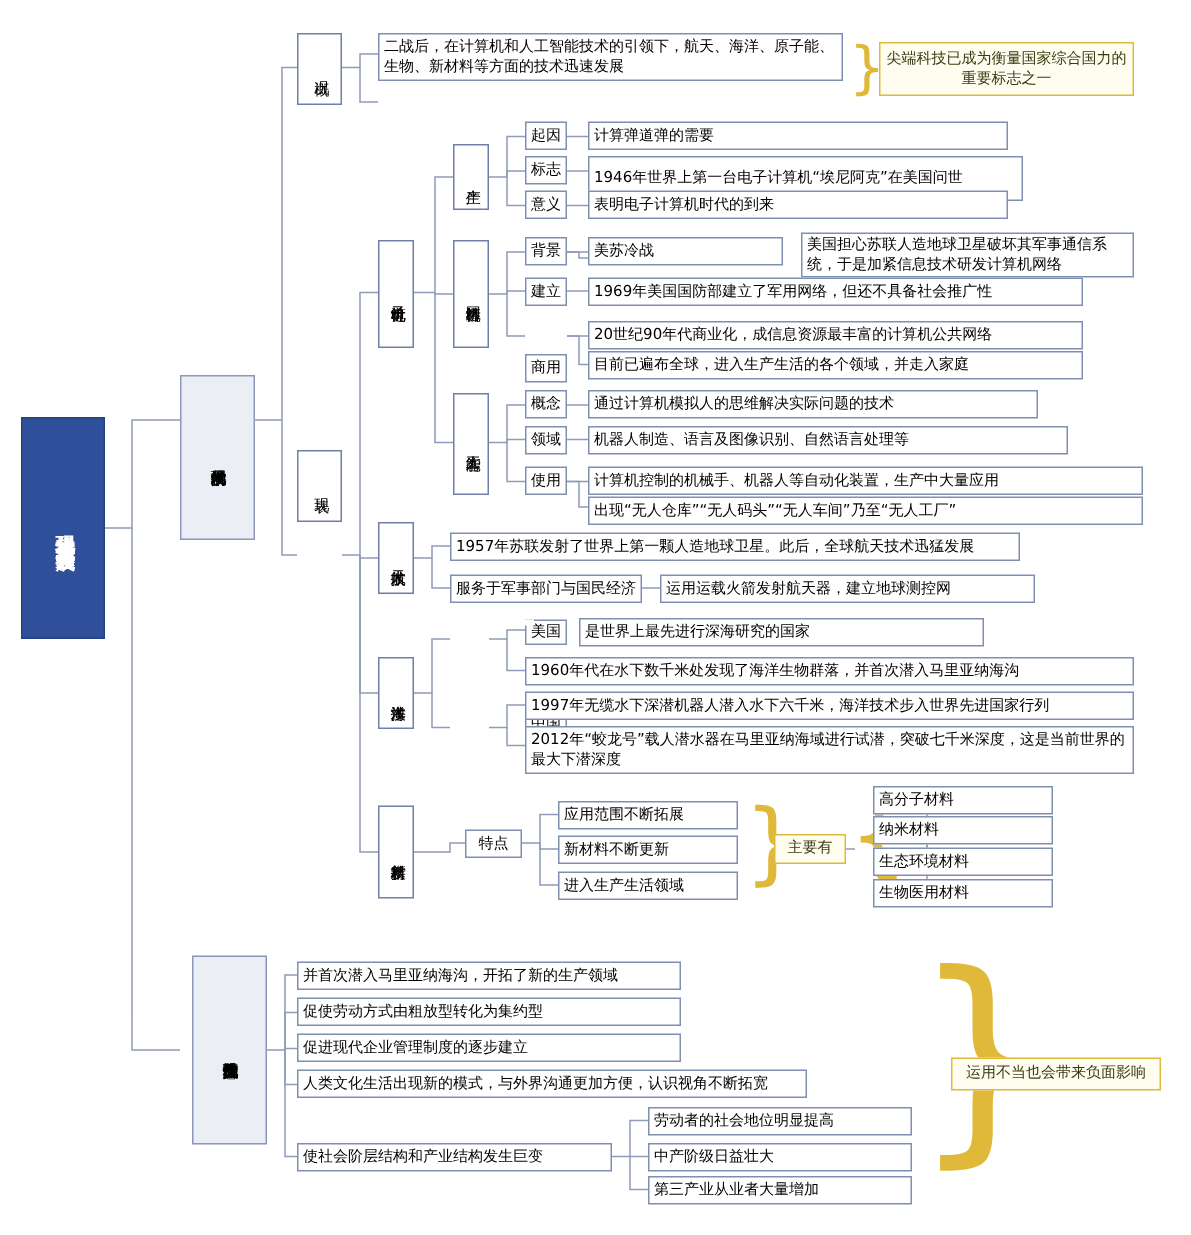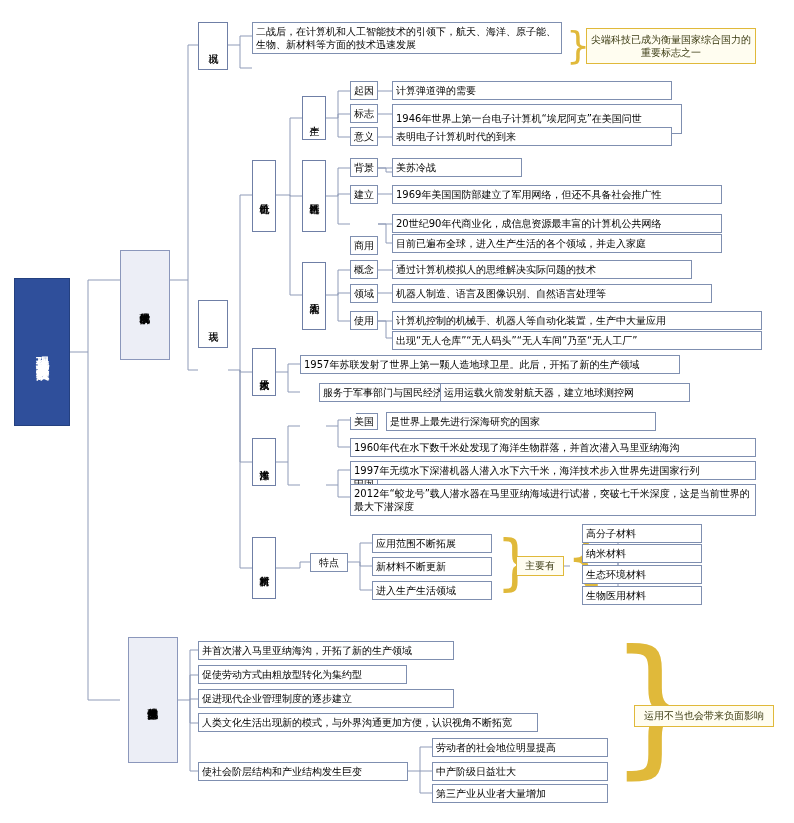--- a/index.html
+++ b/index.html
@@ -181,34 +181,35 @@
   <div class="node" style="left:350px;top:127px;width:28px;height:19px;">意义</div>
   <div class="node left" style="left:392px;top:81px;width:280px;height:19px;">计算弹道弹的需要</div>
   <div class="node left" style="left:392px;top:104px;width:290px;height:30px;">1946年世界上第一台电子计算机“埃尼阿克”在美国问世</div>
   <div class="node left" style="left:392px;top:127px;width:280px;height:19px;">表明电子计算机时代的到来</div>
 
   <div class="node" style="left:350px;top:158px;width:28px;height:19px;">背景</div>
   <div class="node" style="left:350px;top:185px;width:28px;height:19px;">建立</div>
   <div class="node" style="left:350px;top:214px;width:28px;height:19px;margin-top:22px;">商用</div>
 
   <div class="node left" style="left:392px;top:158px;width:130px;height:19px;">美苏冷战</div>
+  <div class="node left" style="left:534px;top:155px;width:222px;height:30px;">美国担心苏联人造地球卫星破坏其军事通信系统，于是加紧信息技术研发计算机网络</div>
   <div class="node left" style="left:392px;top:185px;width:330px;height:19px;">1969年美国国防部建立了军用网络，但还不具备社会推广性</div>
   <div class="node left" style="left:392px;top:214px;width:330px;height:19px;">20世纪90年代商业化，成信息资源最丰富的计算机公共网络</div>
   <div class="node left" style="left:392px;top:234px;width:330px;height:19px;">目前已遍布全球，进入生产生活的各个领域，并走入家庭</div>
 
   <div class="node" style="left:350px;top:260px;width:28px;height:19px;">概念</div>
   <div class="node" style="left:350px;top:284px;width:28px;height:19px;">领域</div>
   <div class="node" style="left:350px;top:311px;width:28px;height:19px;">使用</div>
   <div class="node left" style="left:392px;top:260px;width:300px;height:19px;">通过计算机模拟人的思维解决实际问题的技术</div>
   <div class="node left" style="left:392px;top:284px;width:320px;height:19px;">机器人制造、语言及图像识别、自然语言处理等</div>
   <div class="node left" style="left:392px;top:311px;width:370px;height:19px;">计算机控制的机械手、机器人等自动化装置，生产中大量应用</div>
   <div class="node left" style="left:392px;top:331px;width:370px;height:19px;">出现“无人仓库”“无人码头”“无人车间”乃至“无人工厂”</div>
 
-  <div class="node left" style="left:300px;top:355px;width:380px;height:19px;">1957年苏联发射了世界上第一颗人造地球卫星。此后，开拓了新的生产领域</div>
-  <div class="node left" style="left:300px;top:383px;width:128px;height:19px;margin-left:19px;">服务于军事部门与国民经济</div>
+  <div class="node left" style="left:300px;top:355px;width:380px;height:19px;">1957年苏联发射了世界上第一颗人造地球卫星。此后，全球航天技术迅猛发展</div>
+  <div class="node left" style="left:300px;top:383px;width:128px;height:19px;">服务于军事部门与国民经济</div>
   <div class="node left" style="left:440px;top:383px;width:250px;height:19px;">运用运载火箭发射航天器，建立地球测控网</div>
 
   <div class="node" style="left:350px;top:413px;width:28px;height:17px;">美国</div>
   <div class="node" style="left:350px;top:474px;width:28px;height:17px;">中国</div>
   <div class="node left" style="left:350px;top:413px;width:0px;height:0px;border:none;"></div>
   <div class="node left" style="left:350px;top:412px;width:28px;height:17px;border:none;background:transparent;"></div>
 
   <div class="node left" style="left:386px;top:412px;width:270px;height:19px;">是世界上最先进行深海研究的国家</div>
   <div class="node left" style="left:350px;top:438px;width:406px;height:19px;">1960年代在水下数千米处发现了海洋生物群落，并首次潜入马里亚纳海沟</div>
   <div class="node left" style="left:350px;top:461px;width:406px;height:19px;">1997年无缆水下深潜机器人潜入水下六千米，海洋技术步入世界先进国家行列</div>
@@ -222,21 +223,21 @@
   <div class="brace" style="left:496px;top:534px;font-size:60px;line-height:0.95;color:#e0b93a;">}</div>
   <div class="node note" style="left:516px;top:556px;width:48px;height:20px;">主要有</div>
   <div class="brace" style="left:566px;top:528px;font-size:62px;line-height:0.95;color:#e0b93a;transform:scaleX(-1);">}</div>
 
   <div class="node left" style="left:582px;top:524px;width:120px;height:19px;">高分子材料</div>
   <div class="node left" style="left:582px;top:544px;width:120px;height:19px;">纳米材料</div>
   <div class="node left" style="left:582px;top:565px;width:120px;height:19px;">生态环境材料</div>
   <div class="node left" style="left:582px;top:586px;width:120px;height:19px;">生物医用材料</div>
 
   <div class="node left" style="left:198px;top:641px;width:256px;height:19px;">并首次潜入马里亚纳海沟，开拓了新的生产领域</div>
-  <div class="node left" style="left:198px;top:665px;width:209px;height:19px;text-align:center;">促使劳动方式由粗放型转化为集约型</div>
+  <div class="node left" style="left:198px;top:665px;width:256px;height:19px;text-align:center;">促使劳动方式由粗放型转化为集约型</div>
   <div class="node left" style="left:198px;top:689px;width:256px;height:19px;">促进现代企业管理制度的逐步建立</div>
   <div class="node left" style="left:198px;top:762px;width:210px;height:19px;">使社会阶层结构和产业结构发生巨变</div>
   <div class="node left" style="left:198px;top:713px;width:340px;height:19px;">人类文化生活出现新的模式，与外界沟通更加方便，认识视角不断拓宽</div>
 
   <div class="node left" style="left:432px;top:738px;width:176px;height:19px;">劳动者的社会地位明显提高</div>
   <div class="node left" style="left:432px;top:762px;width:176px;height:19px;">中产阶级日益壮大</div>
   <div class="node left" style="left:432px;top:784px;width:176px;height:19px;">第三产业从业者大量增加</div>
 
   <div class="brace" style="left:608px;top:634px;font-size:150px;line-height:0.95;color:#e0b93a;">}</div>
   <div class="node note" style="left:634px;top:705px;width:140px;height:22px;">运用不当也会带来负面影响</div>

